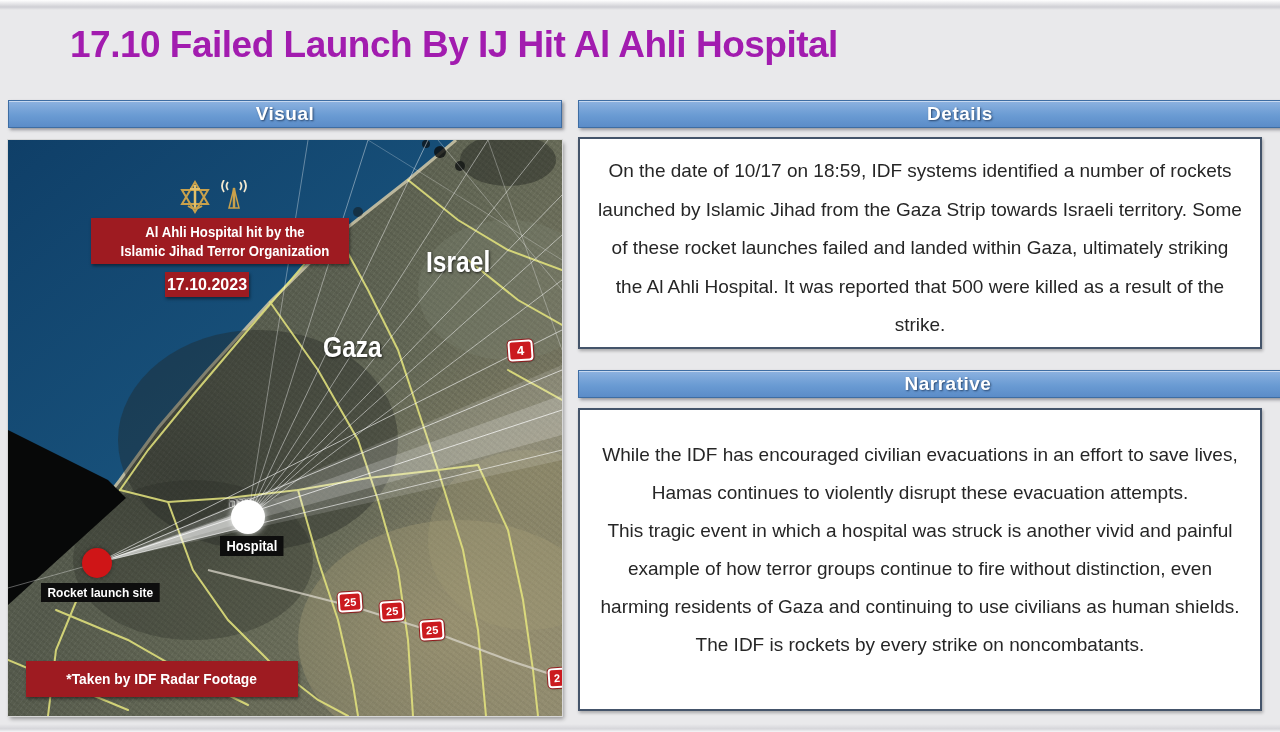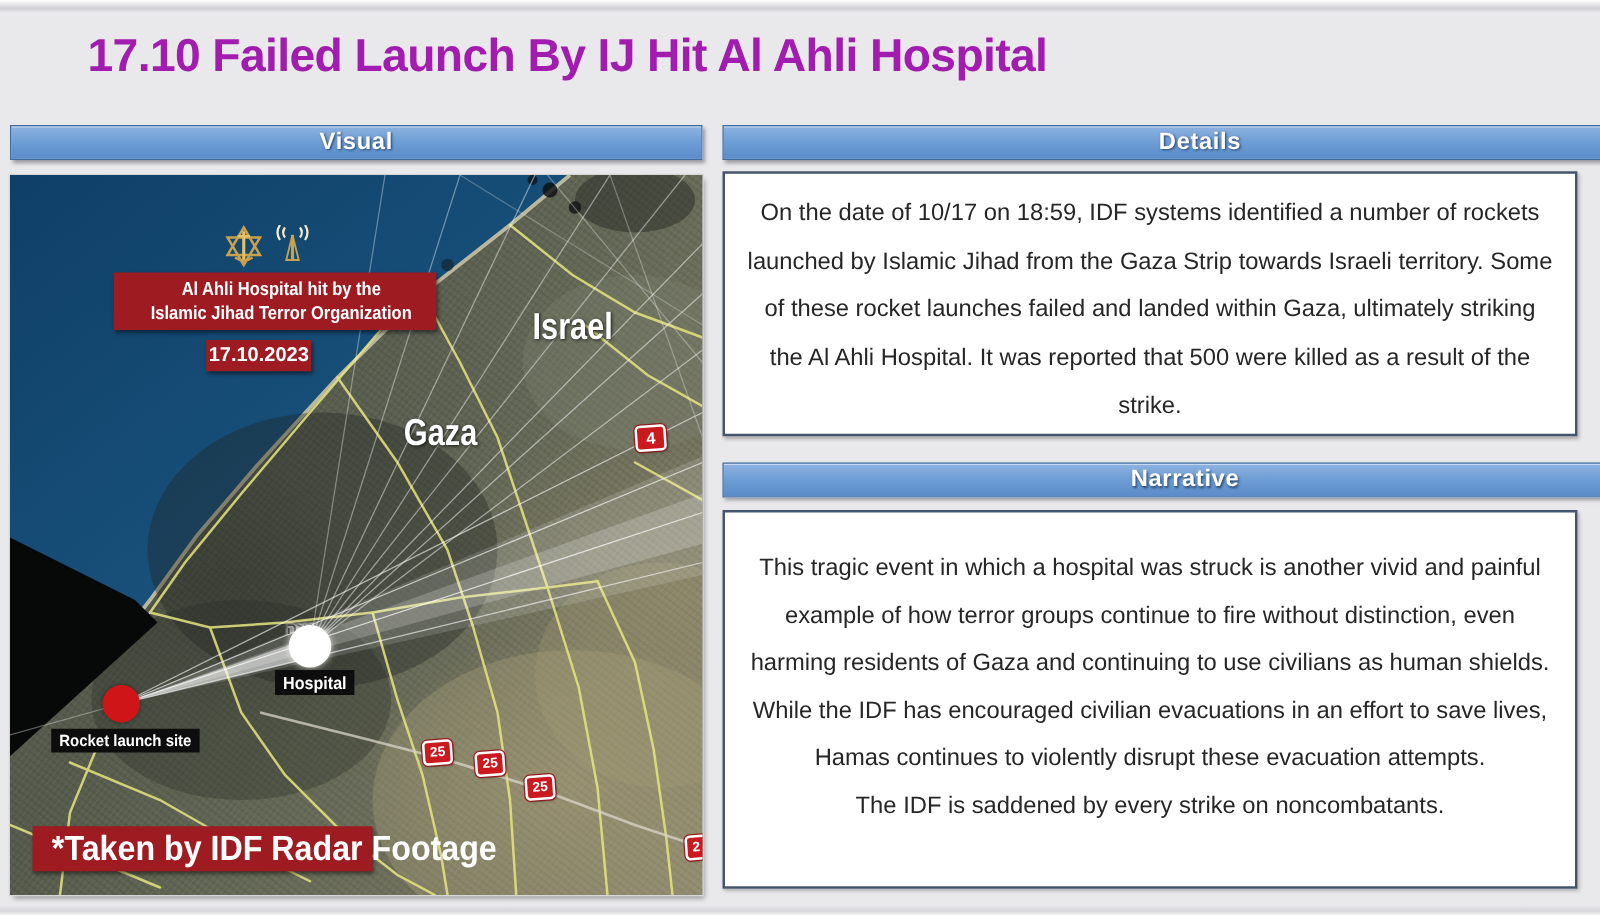--- a/index.html
+++ b/index.html
@@ -92,21 +92,21 @@
                   box-shadow:0 0 4px rgba(0,0,0,.4); z-index:7; }
   .tag-label {
     background:#0d0d0d; color:#fff; font-weight:bold; font-size:14px;
     padding:2px 7px; white-space:nowrap; transform:scaleX(.92); transform-origin:left center;
     z-index:8;
   }
   .tag-hospital { left:212px; top:396px; }
   .tag-rocket   { left:33px;  top:443px; font-size:13px; }
   .banner-footer {
     left:18px; top:521px; width:272px; height:36px;
-    font-size:28px; line-height:36px; text-align:center;
+    font-size:15px; line-height:36px; text-align:center;
   }
   .banner-footer .ln { display:inline-block; transform:scaleX(.92); white-space:nowrap; }
   .road-sign {
     position:absolute; z-index:6;
     background:#cb1a1f; color:#fff; font-weight:bold; font-size:11px; line-height:14px;
     padding:1px 4px; border:2px solid #fff; border-radius:4px;
     box-shadow:0 0 0 1px rgba(150,18,22,.9), 1px 1px 2px rgba(0,0,0,.4);
     transform:rotate(-4deg);
   }
   .sign-4   { left:500px; top:200px; font-size:13px; line-height:15px; padding:1px 7px; }
@@ -242,16 +242,16 @@
   </div>
 </div>
 
 <div class="hdr hdr-details">Details</div>
 <div class="tbox box-details">
   <p>On the date of 10/17 on 18:59, IDF systems identified a number of rockets launched by Islamic Jihad from the Gaza Strip towards Israeli territory. Some of these rocket launches failed and landed within Gaza, ultimately striking the Al Ahli Hospital. It was reported that 500 were killed as a result of the strike.</p>
 </div>
 
 <div class="hdr hdr-narrative">Narrative</div>
 <div class="tbox box-narrative">
+  <p>While the IDF has encouraged civilian evacuations in an effort to save lives, Hamas continues to violently disrupt these evacuation attempts.</p>
   <p>This tragic event in which a hospital was struck is another vivid and painful example of how terror groups continue to fire without distinction, even harming residents of Gaza and continuing to use civilians as human shields.</p>
-  <p>While the IDF has encouraged civilian evacuations in an effort to save lives, Hamas continues to violently disrupt these evacuation attempts.</p>
-  <p>The IDF is saddened by every strike on noncombatants.</p>
+  <p>The IDF is rockets by every strike on noncombatants.</p>
 </div>
 
 </body></html>

